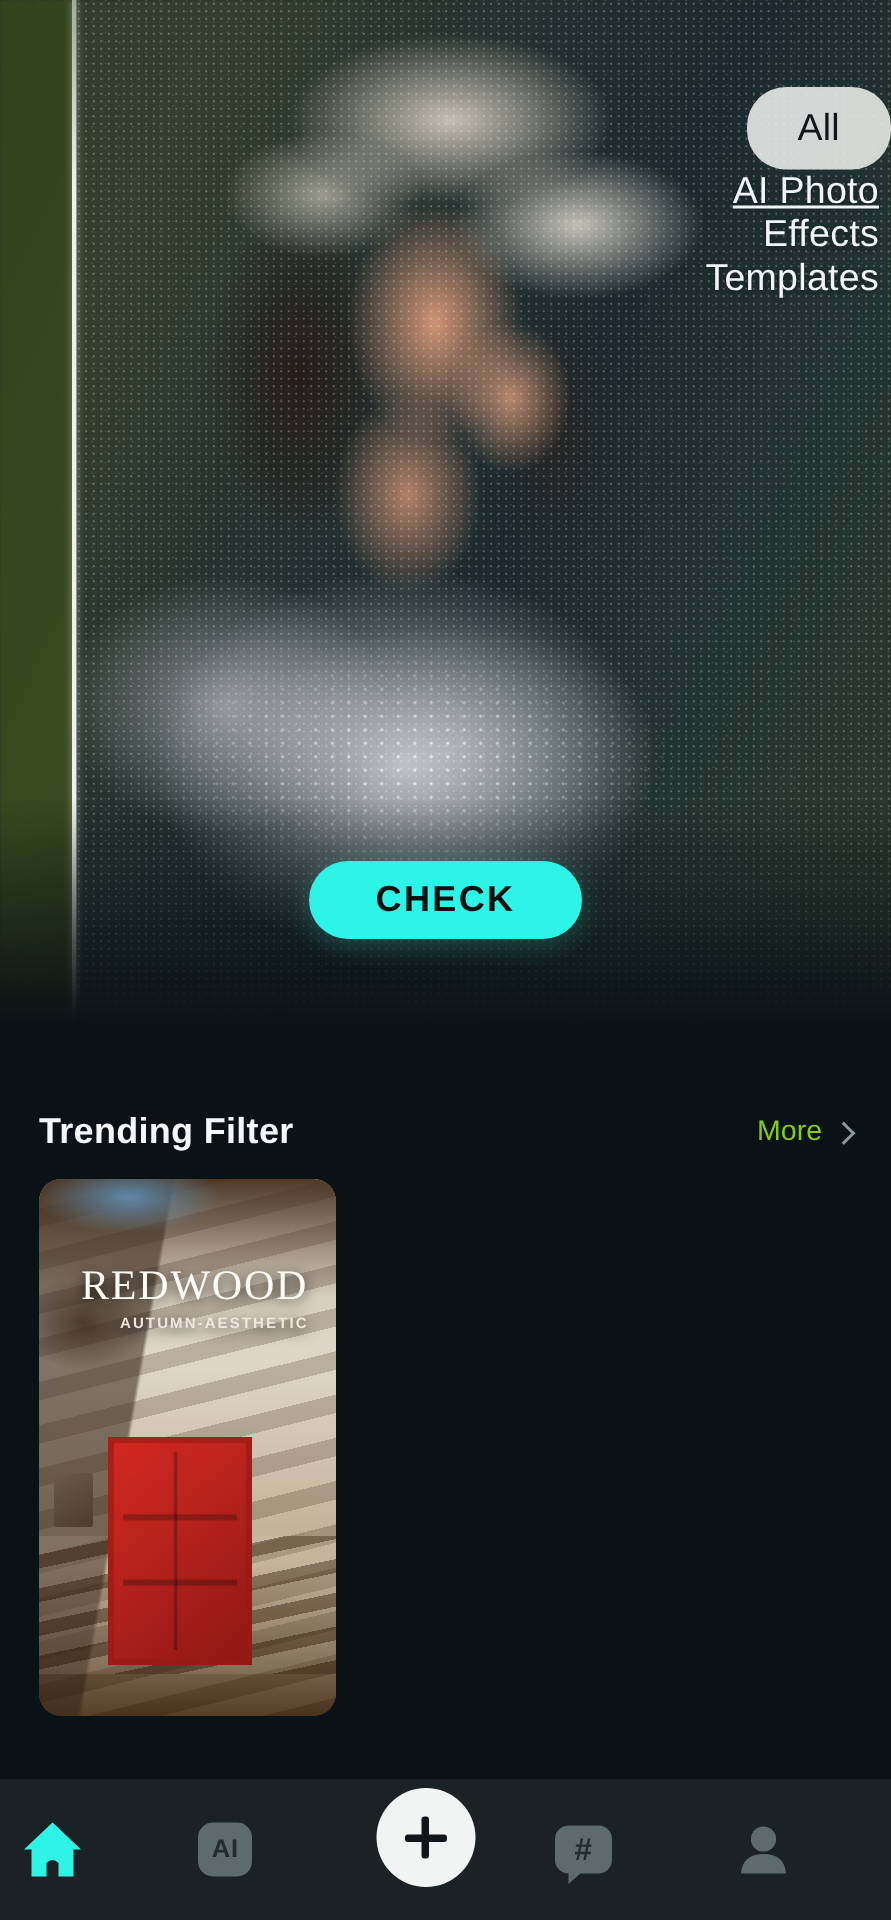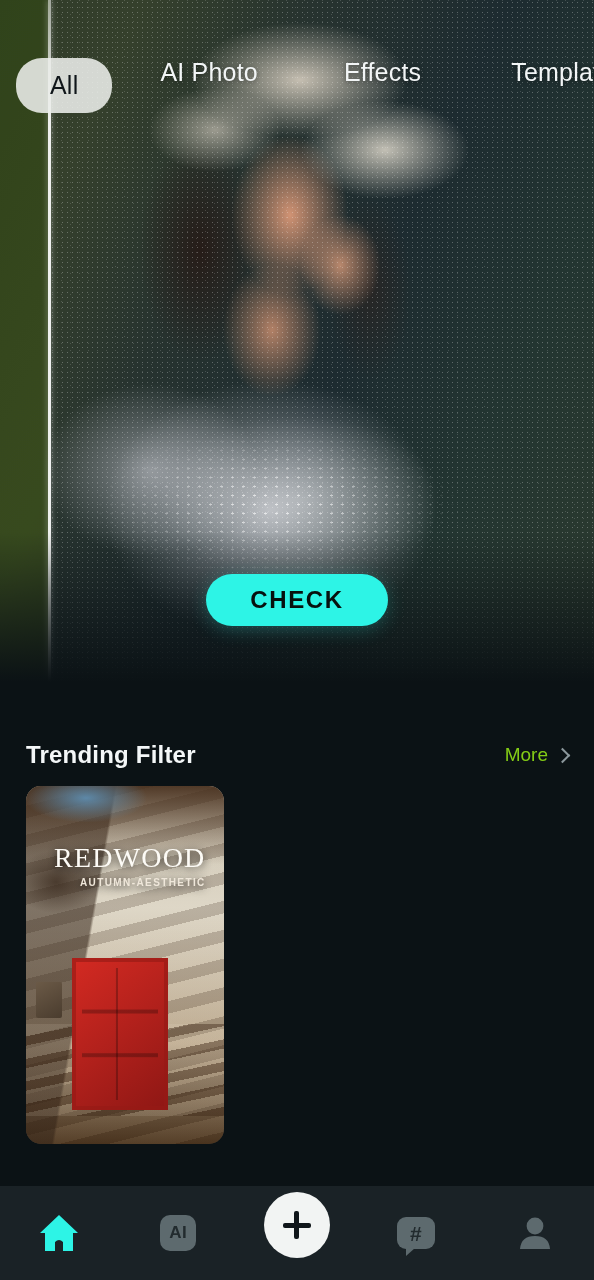--- a/index.html
+++ b/index.html
@@ -74,34 +74,34 @@
     box-shadow:0 0 6px rgba(255,255,255,.45);
   }
   .hero-fade {
     position:absolute; left:0; bottom:0; width:594px; height:150px;
     background:linear-gradient(to bottom, rgba(11,18,21,0), rgba(11,18,21,.55) 55%, #0b1215 100%);
   }
 
   
   .tabs {
     position:absolute; top:58px; left:0; width:594px; height:52px;
-    display:flex; align-items:flex-start; z-index:6;
+    display:flex; align-items:flex-end; z-index:6;flex-direction:column;
   }
   .tab {
     color:#f2f5f6; font-size:25px; letter-spacing:.2px;
     padding:0 8px; white-space:nowrap;
     text-shadow:0 1px 5px rgba(0,0,0,.45);
   }
   .tab-all {
     background:rgba(236,238,234,.88);
     color:#10161a; border-radius:26px;
     padding:13px 34px; margin-left:16px;
     text-shadow:none; font-size:25px;
   }
-  .tab-ai { margin-left:40px; }
+  .tab-ai { margin-left:40px;text-decoration:underline; }
   .tab-ef { margin-left:70px; }
   .tab-tp { margin-left:74px; }
 
   
   .check-btn {
     position:absolute; left:206px; top:574px; width:182px; height:52px; z-index:6;
     background:#2df4e6; border-radius:26px;
     color:#07110f; font-size:24px; font-weight:bold; letter-spacing:1.6px;
     display:flex; align-items:center; justify-content:center;
     box-shadow:0 4px 18px rgba(45,244,230,.22);
@@ -203,21 +203,21 @@
   }
   .om-serif { font-family:"Liberation Serif", serif; font-size:27px; letter-spacing:1px; }
   .vogue-text { font-family:"Liberation Serif", serif; font-size:37px; letter-spacing:4px; }
 
   
   .nav {
     position:absolute; left:0; bottom:0; width:594px; height:94px;
     background:#1a2226;
     display:flex; align-items:center; justify-content:space-around;
   }
-  .nav-item { width:92px; height:94px; display:flex; align-items:center; justify-content:center; }
+  .nav-item { width:92px; height:94px; display:flex; align-items:center; }
   .nav-plus {
     width:66px; height:66px; border-radius:50%; background:#f2f4f3;
     display:flex; align-items:center; justify-content:center;
     margin-top:-16px;
   }
   .plus-h { position:absolute; width:28px; height:5px; background:#10161a; border-radius:2px; }
   .plus-v { position:absolute; width:5px; height:28px; background:#10161a; border-radius:2px; }
   .ai-chip {
     width:36px; height:36px; border-radius:10px; background:#5d6a6e;
     display:flex; align-items:center; justify-content:center;

